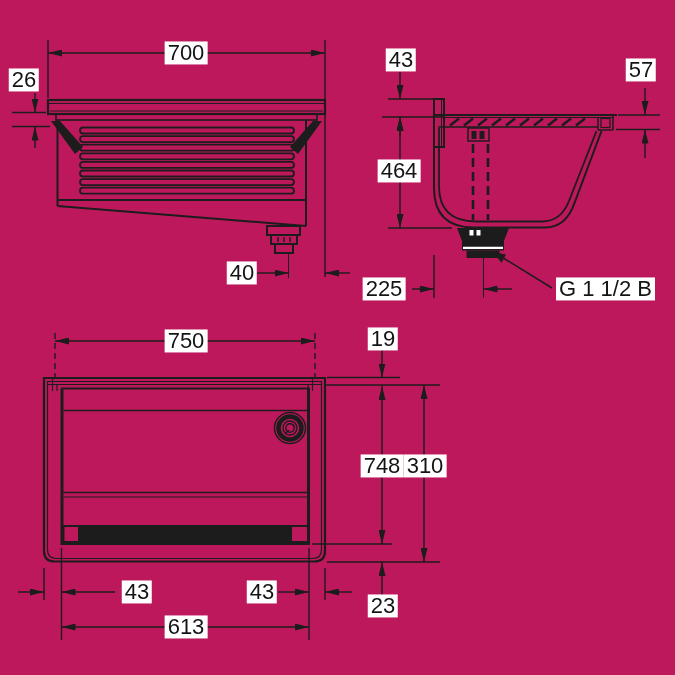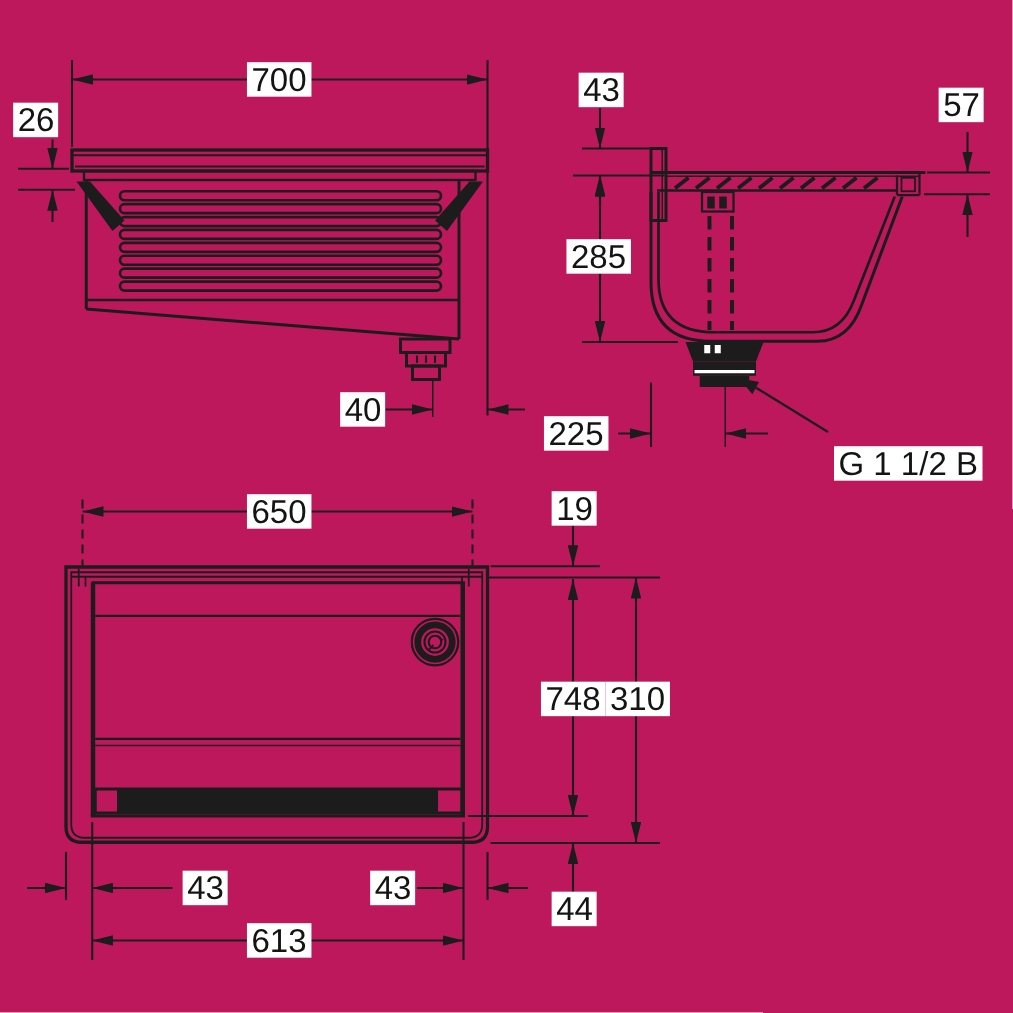--- a/index.html
+++ b/index.html
@@ -6,21 +6,21 @@
   #stage{
     position:relative;width:675px;height:675px;background:#be185d;
     font-family:"Liberation Sans",sans-serif;overflow:hidden;
   }
   #stage svg{position:absolute;left:0;top:0;}
   .dim{
     position:absolute;transform:translate(-50%,-50%);
     font-size:22px;color:#141414;background:#ffffff;
     padding:0 3px;white-space:nowrap;line-height:1.05;
   }
-  .dim.left-anchor{transform:translate(0,-50%);margin-top:20px;}
+  .dim.left-anchor{transform:translate(0,-50%);}
 </style>
 </head>
 <body>
 
 <div id="stage">
 
 <svg width="675" height="675" viewBox="0 0 675 675">
   <defs>
     <marker id="ar" markerWidth="14" markerHeight="7" refX="14" refY="3.5" orient="auto-start-reverse" markerUnits="userSpaceOnUse">
       <path d="M0,0 L14,3.5 L0,7 Z" fill="#1c1c1c"></path>
@@ -226,26 +226,26 @@
     </g>
   </g>
 </svg>
 
 <span class="dim" style="left:186px;top:53px">700</span>
 <span class="dim" style="left:24px;top:80px">26</span>
 <span class="dim" style="left:242px;top:273px">40</span>
 
 <span class="dim" style="left:401px;top:60px">43</span>
 <span class="dim" style="left:641px;top:70px">57</span>
-<span class="dim" style="left:399px;top:171px">285</span>
+<span class="dim" style="left:399px;top:171px">464</span>
 <span class="dim" style="left:384px;top:289px">225</span>
 <span class="dim left-anchor" style="left:556px;top:289px">G 1 1/2 B</span>
 
-<span class="dim" style="left:186px;top:341px">650</span>
+<span class="dim" style="left:186px;top:341px">750</span>
 <span class="dim" style="left:383px;top:339px">19</span>
 <span class="dim" style="left:382px;top:466px">748</span>
 <span class="dim" style="left:425px;top:466px">310</span>
-<span class="dim" style="left:383px;top:606px">44</span>
+<span class="dim" style="left:383px;top:606px">23</span>
 <span class="dim" style="left:137px;top:592px">43</span>
 <span class="dim" style="left:262px;top:592px">43</span>
 <span class="dim" style="left:186px;top:627px">613</span>
 
 </div>
 
 </body></html>

